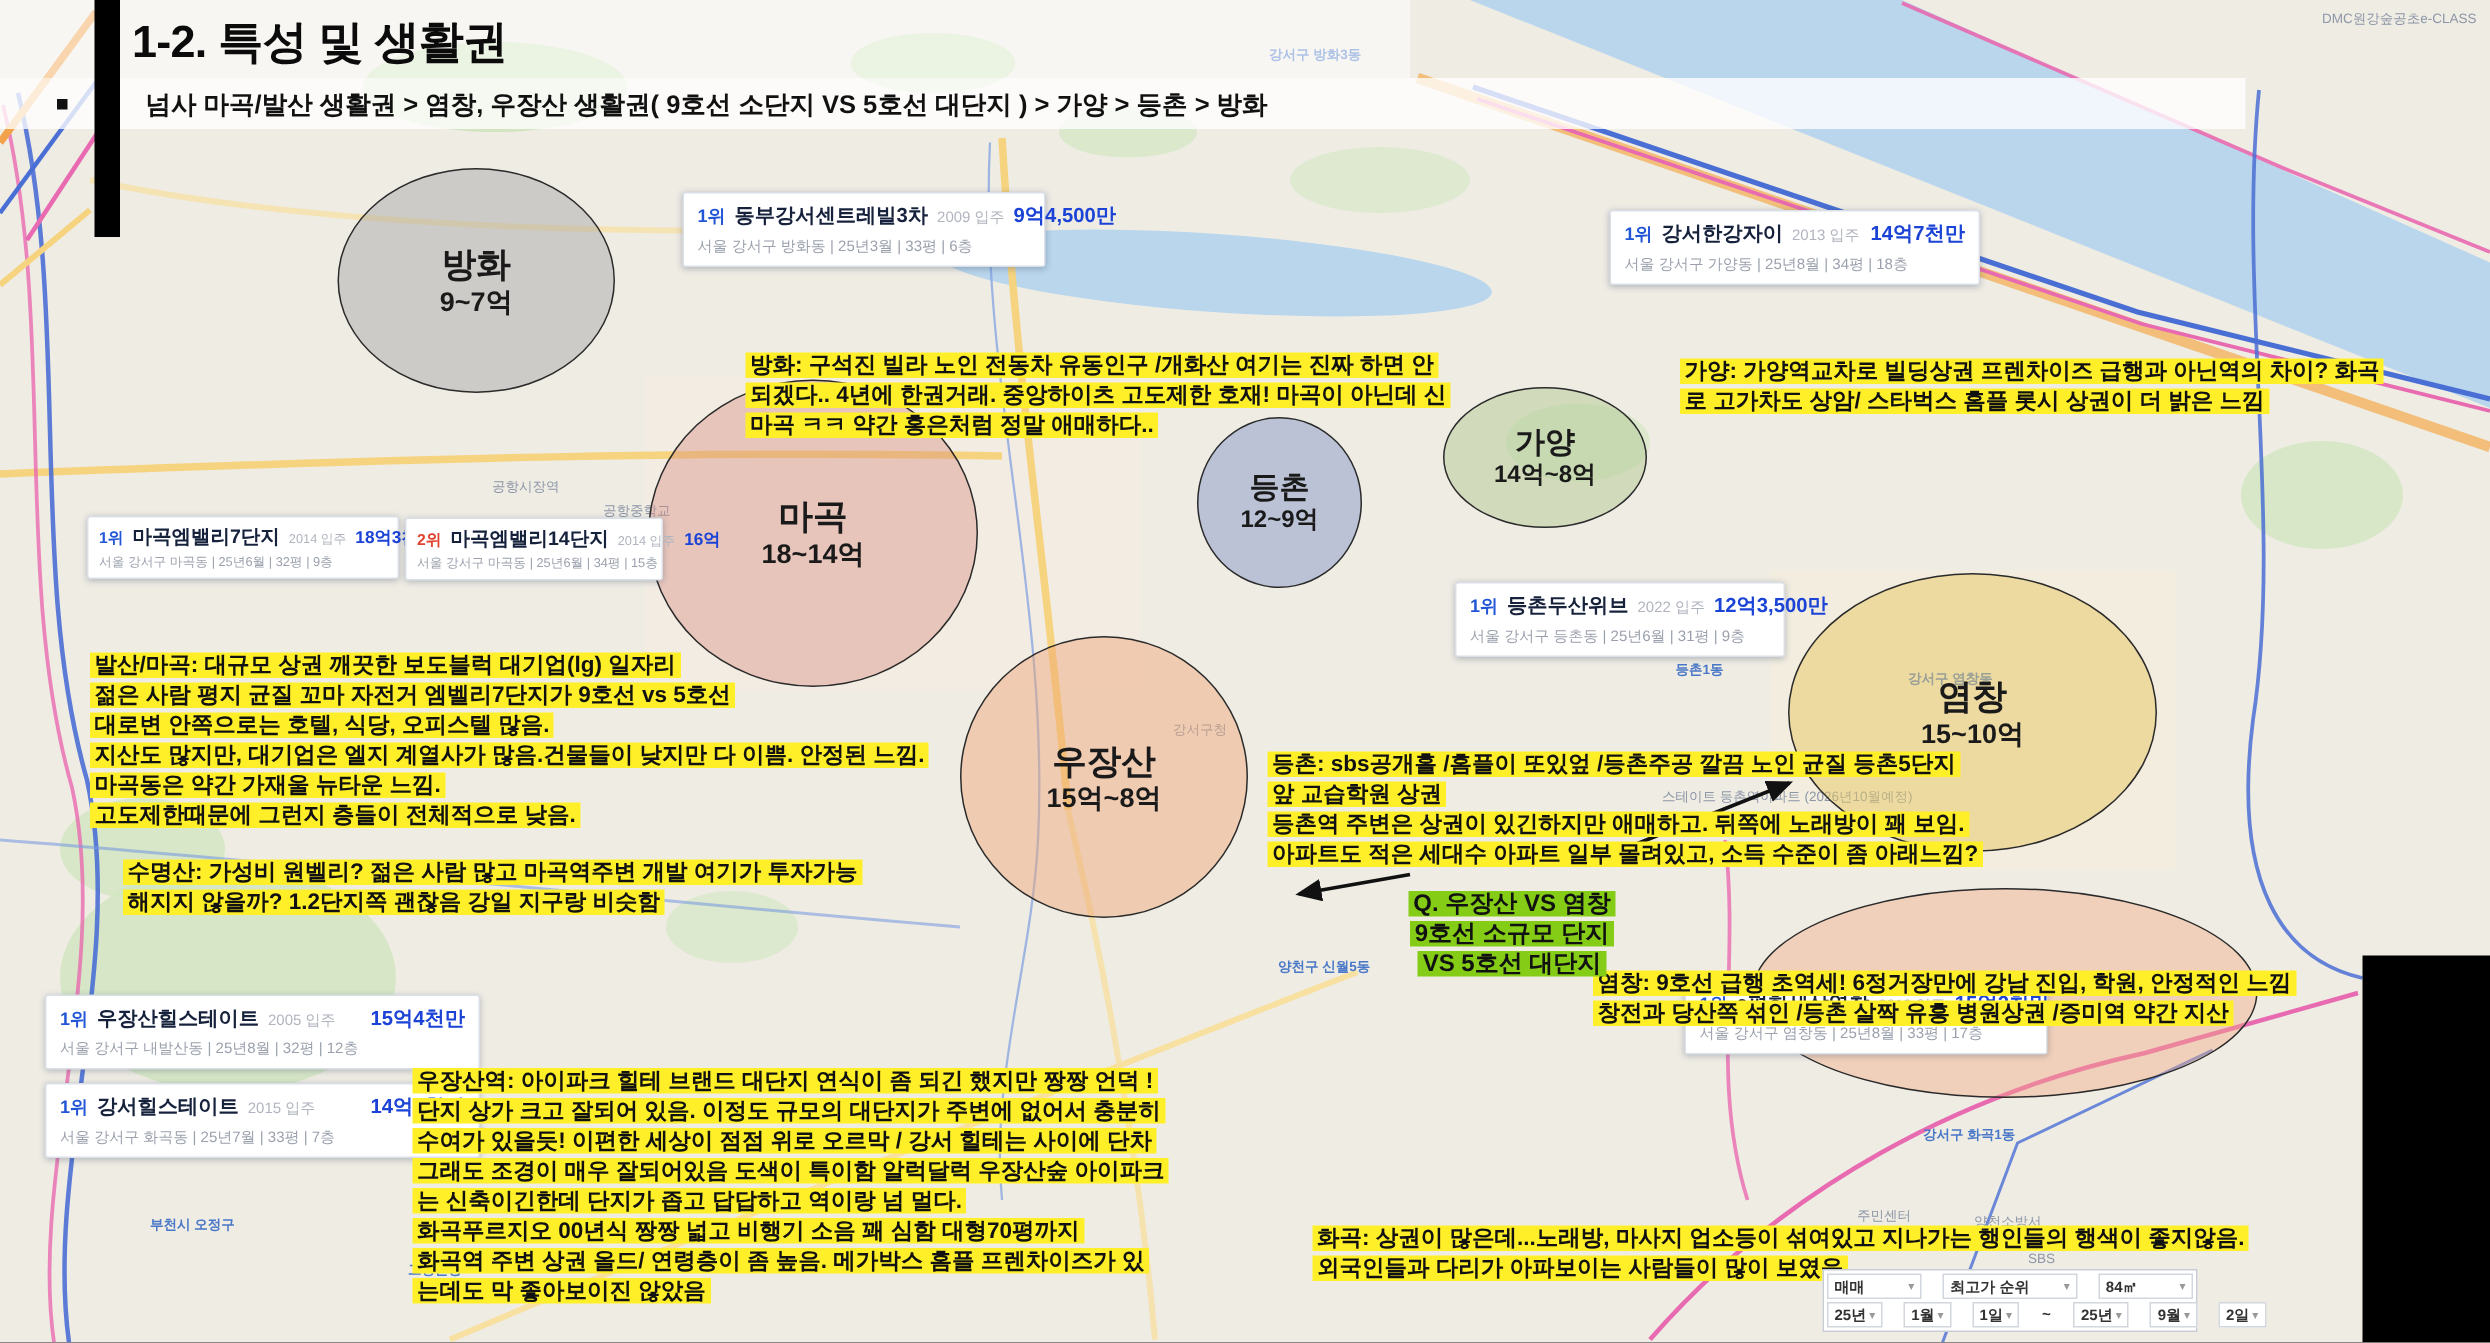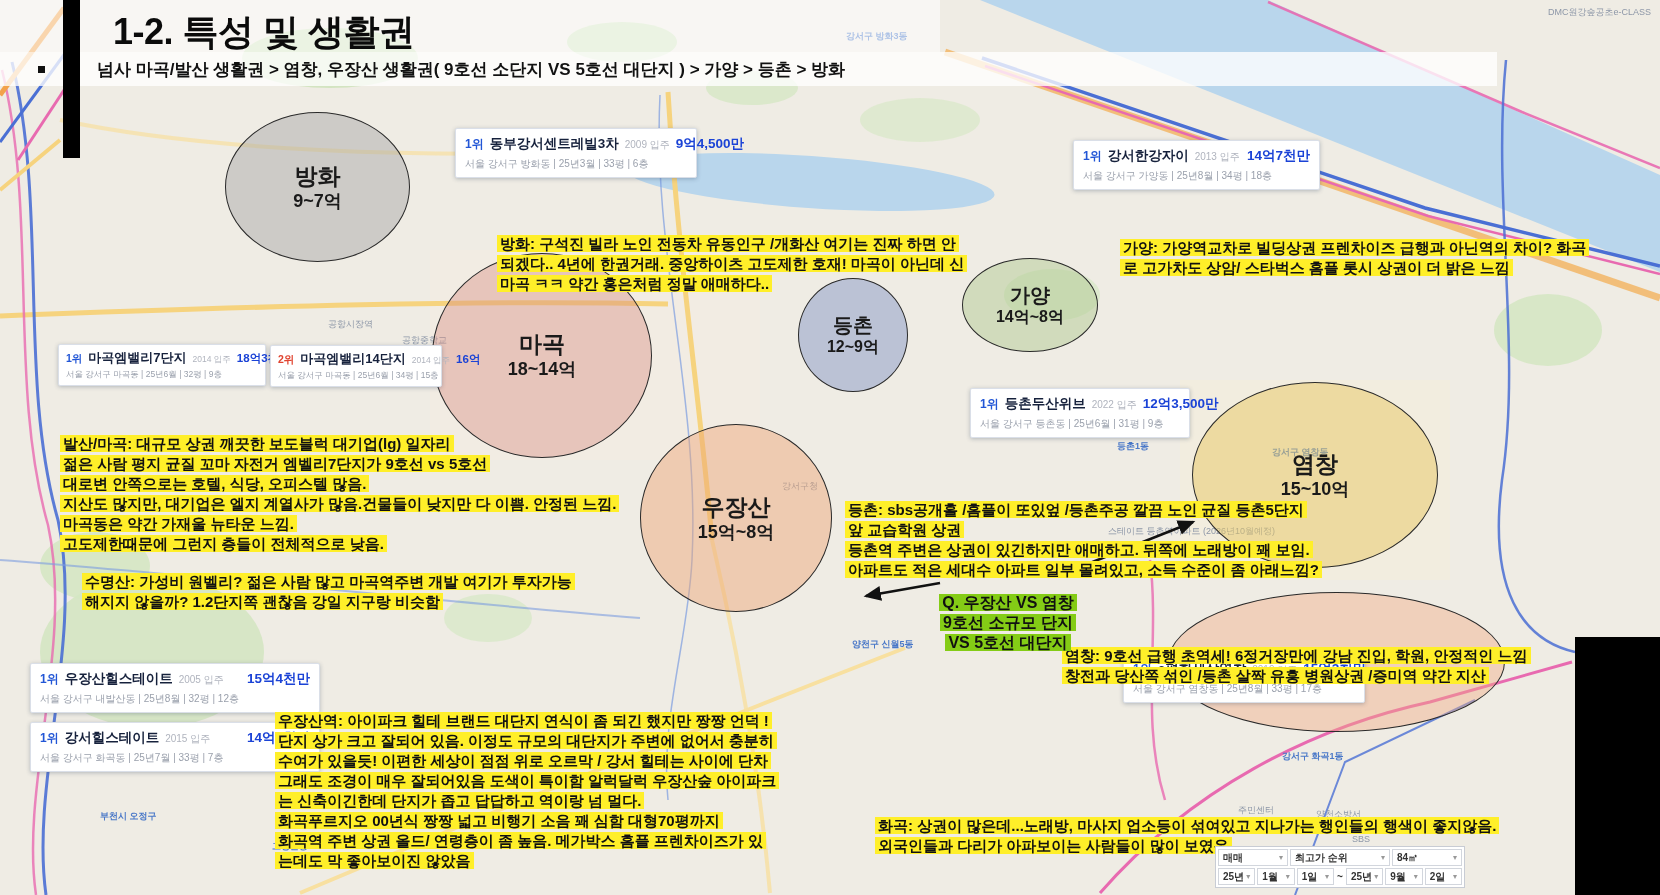--- a/index.html
+++ b/index.html
@@ -33,30 +33,30 @@
   .card.compact .cdetail{font-size:8.5px;margin-top:2px;}
 
   .note{position:absolute;font-weight:bold;font-size:15px;line-height:19px;color:#111;z-index:6;margin-top:48px;}
   .nl{margin-bottom:1px;white-space:nowrap;}
   .note .hl{background:#ffef29;padding:0 3px;}
   .q-note{text-align:center;font-size:16px;}
   .q-note .hl{background:#84cc16;}
 
   .band-title{position:absolute;left:0;top:0;width:940px;height:52px;background:rgba(255,255,255,.55);z-index:3;}
   .band-sub{position:absolute;left:0;top:52px;width:1497px;height:34px;background:rgba(255,255,255,.78);z-index:3;}
-  .page-title{position:absolute;left:88px;top:8px;font-size:36px;font-weight:bold;color:#0b0b0b;z-index:4;letter-spacing:-.5px;margin-left:25px;}
+  .page-title{position:absolute;left:88px;top:8px;font-size:30px;font-weight:bold;color:#0b0b0b;z-index:4;letter-spacing:-.5px;}
   .bullet-sq{position:absolute;left:38px;top:66px;width:7px;height:7px;background:#111;z-index:4;}
   .bullet-line{position:absolute;left:97px;top:58px;font-size:17px;font-weight:bold;color:#111;z-index:4;white-space:nowrap;}
 
   .blackbar{position:absolute;background:#000;z-index:8;}
   .arrows{position:absolute;left:0;top:0;z-index:5;pointer-events:none;}
 
   .filters{position:absolute;left:1215px;top:846px;width:250px;z-index:7;background:#fff;
     border:1px solid #c8ccd4;box-sizing:border-box;padding:2px;display:flex;flex-direction:column;gap:2px;}
-  .frow{display:flex;gap:2px;}
+  .frow{display:flex;gap:14px;}
   .fcell{border:1px solid #d2d6dd;background:#fff;display:flex;align-items:center;justify-content:space-between;
     padding:1px 4px;font-size:10px;font-weight:bold;color:#333;height:17px;box-sizing:border-box;flex:1;white-space:nowrap;}
   .fcell .caret{color:#999;font-size:8px;margin-left:2px;}
   .frow1 .fcell:nth-of-type(2){flex:1.5;}
   .fcell.plain{border:none;flex:0 0 8px;padding:0;justify-content:center;}
 </style>
 </head>
 <body>
 
 <div class="canvas">

